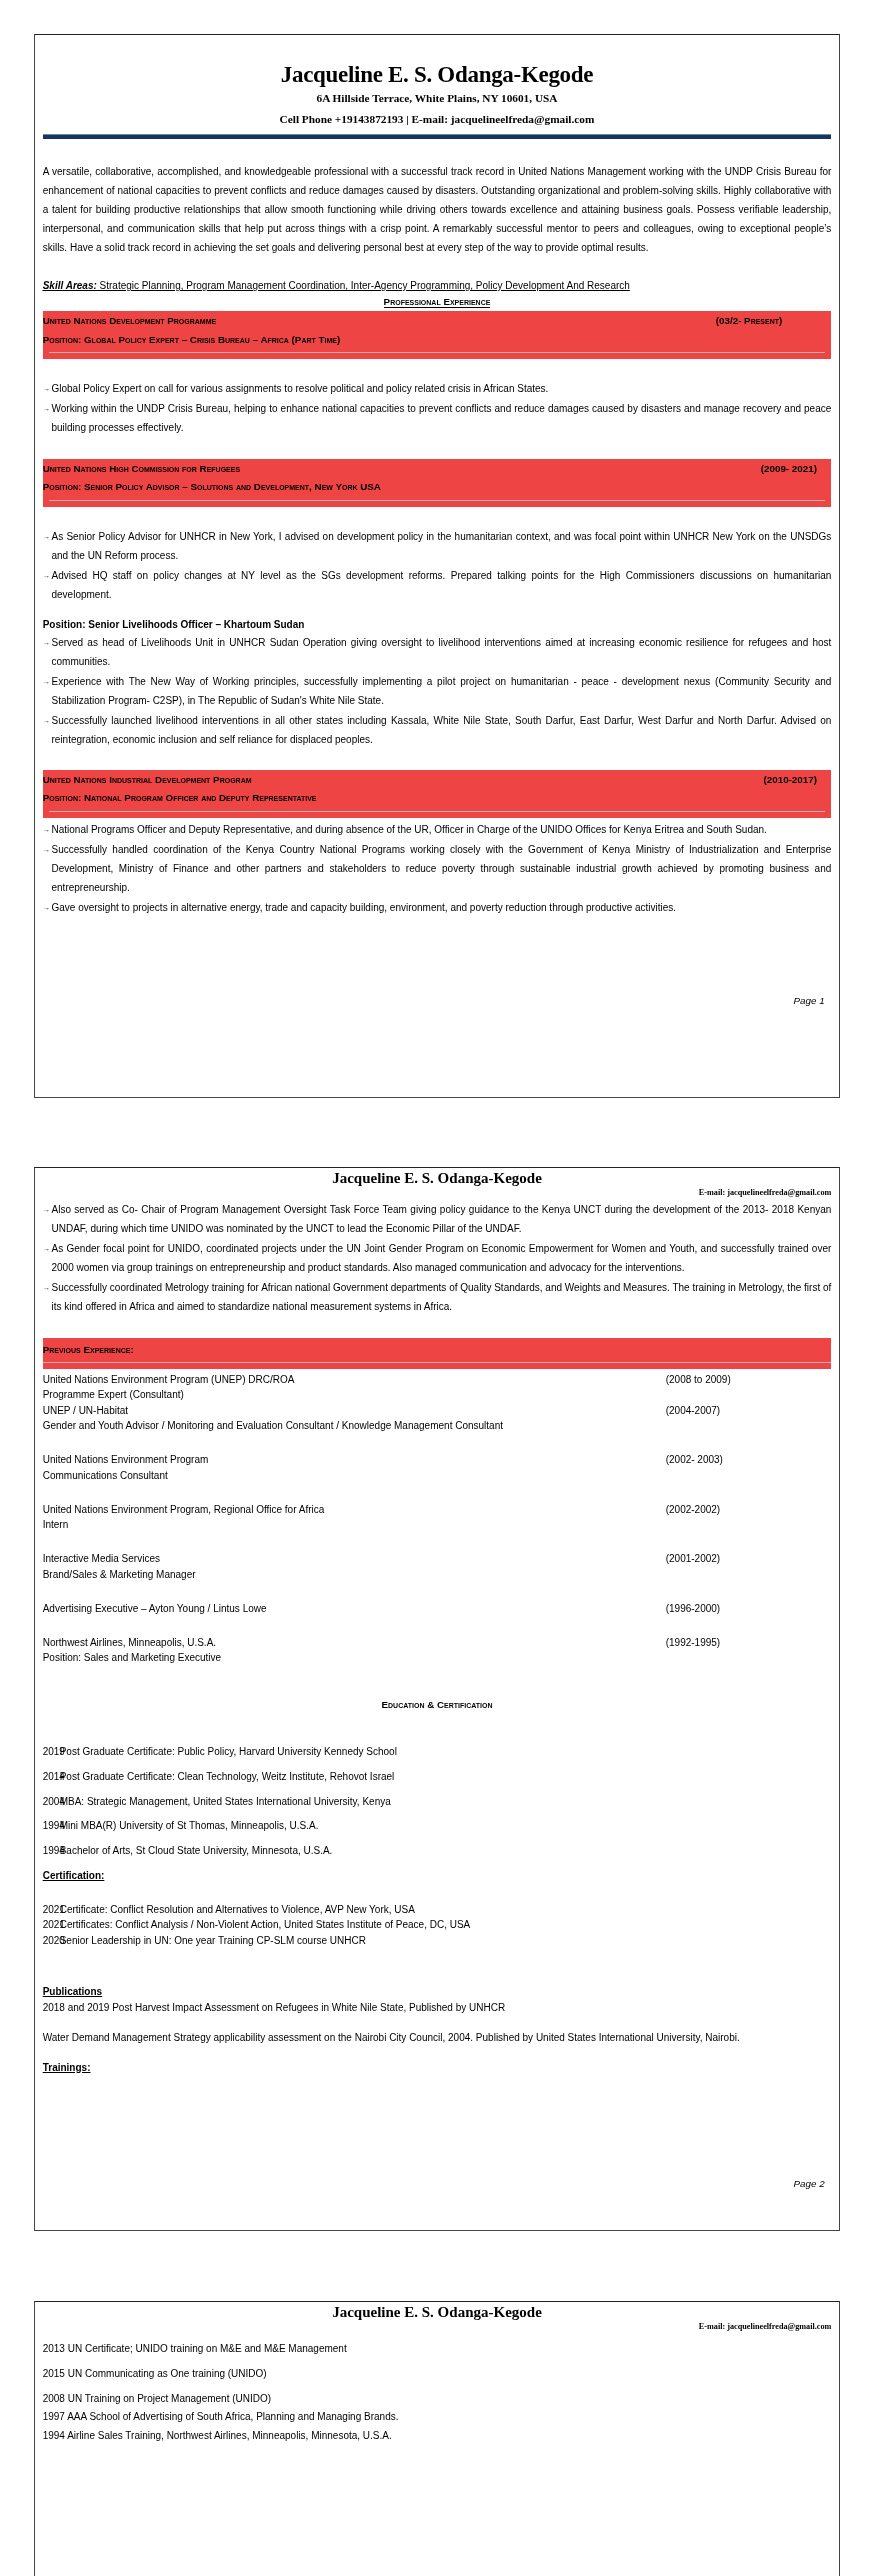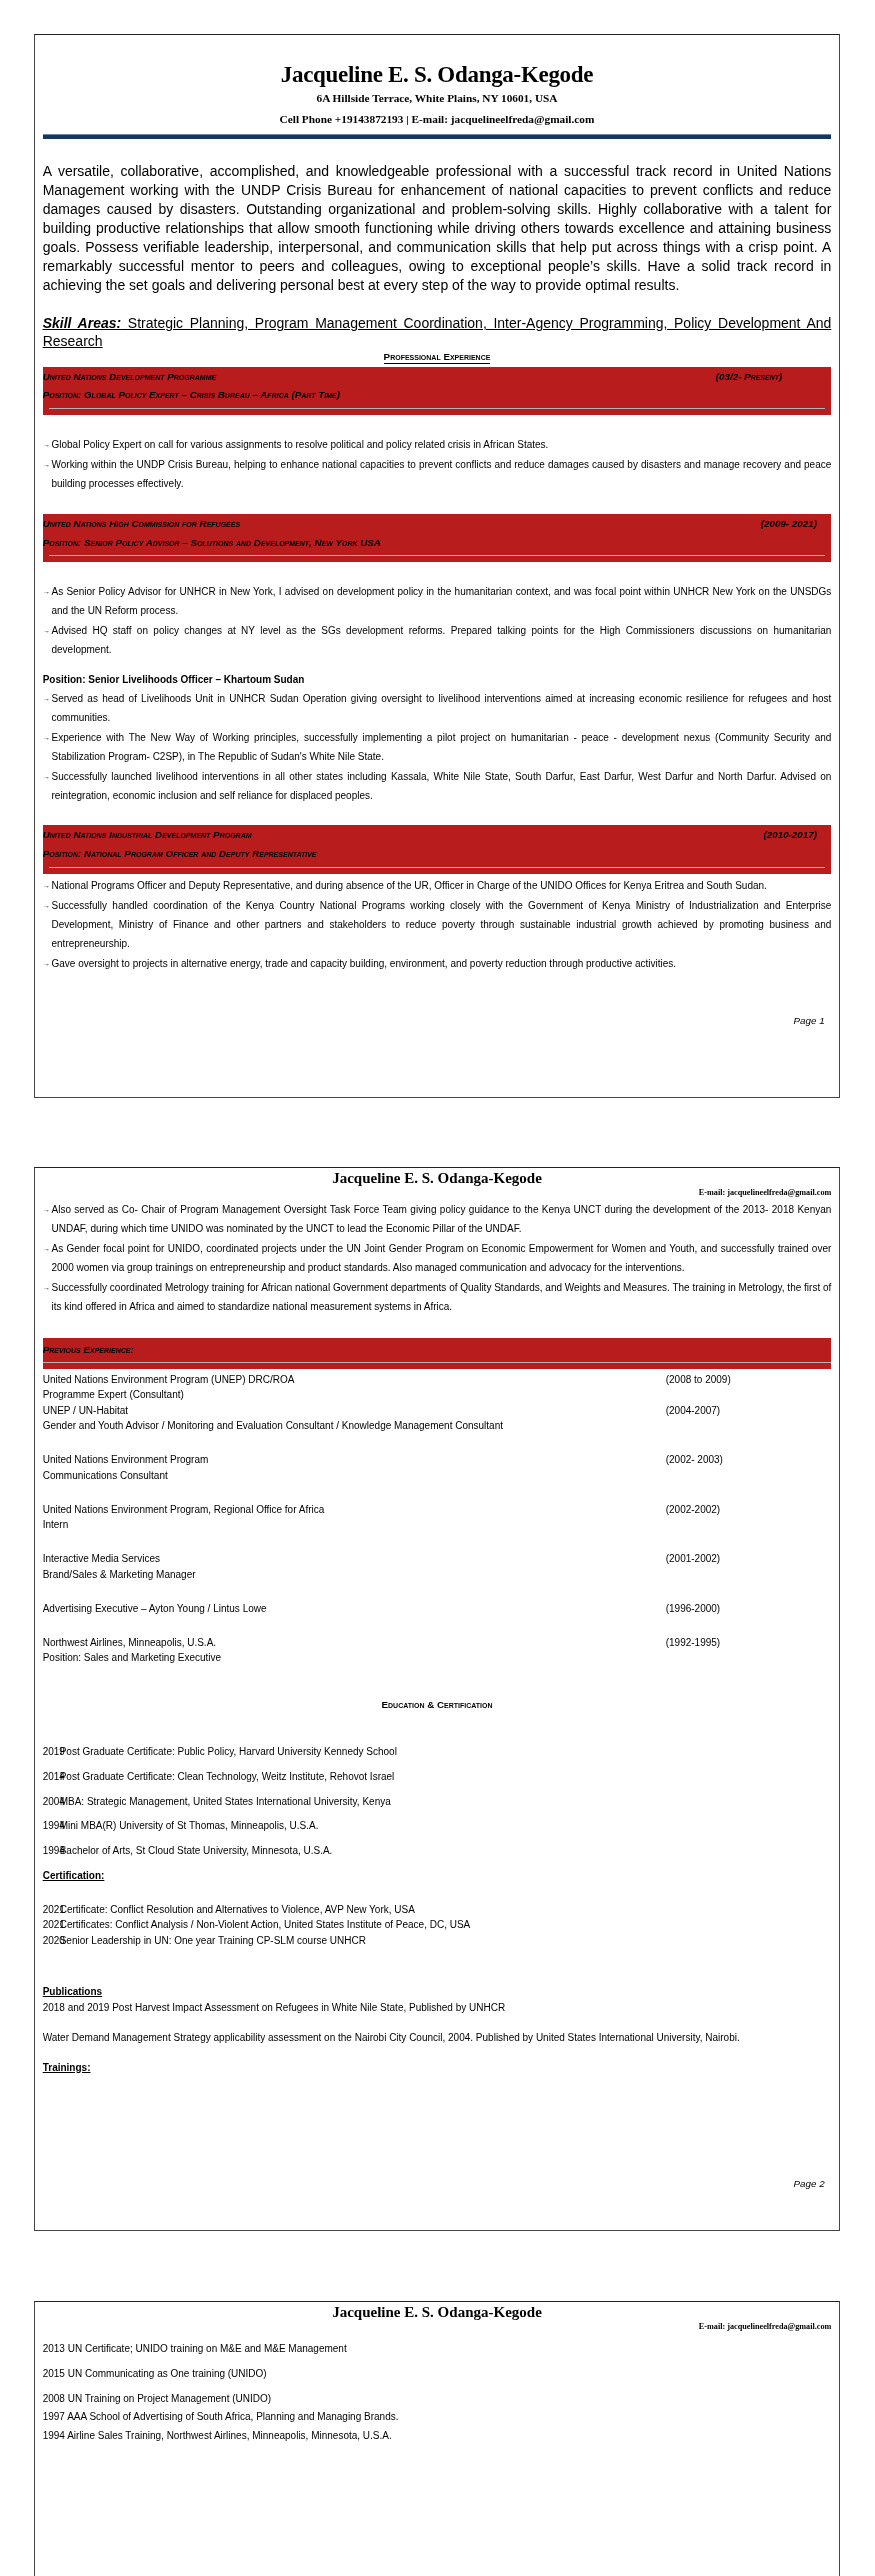--- a/index.html
+++ b/index.html
@@ -19,30 +19,30 @@
           text-align: center; line-height: 15.5px; margin-top: 3.1px; }
   .contact { font-family: "Liberation Serif", serif; font-weight: bold; font-size: 11.3px;
              text-align: center; line-height: 15.5px; margin-top: 5.2px; }
   .rule-blue { height: 3.1px; background: #17365d; border-top: 0.5px solid #6f86a6; margin: 7.2px 0 0 0; }
 
   .name-small { font-family: "Liberation Serif", serif; font-weight: bold; font-size: 15px;
                 text-align: center; line-height: 16.5px; margin-top: 2.1px; }
   .email-small { font-family: "Liberation Serif", serif; font-weight: bold; font-size: 8.2px;
                  text-align: right; line-height: 11.3px; }
 
-  .para { font-size: 14px; line-height: 19px; text-align: justify; }
+  .para { font-size: 10px; line-height: 19px; text-align: justify; }
   .summary { margin-top: 23px; }
   .skills { margin-top: 20.6px; line-height: 17.5px; text-decoration: underline; }
   .skills .lbl { font-weight: bold; font-style: italic; text-decoration: underline; }
 
   .sec-title { text-align: center; font-weight: bold; font-variant: small-caps;
                font-size: 9.8px; line-height: 14.4px; }
   .sec-title span { border-bottom: 1px solid #000; padding-bottom: 0.5px; }
 
-  .org-bar { background: #b91c1c; padding: 1px 0 6.2px 0; position: relative; font-style: italic; }
+  .org-bar { background: #ef4444; padding: 1px 0 6.2px 0; position: relative; }
   .org-bar .row { display: flex; justify-content: space-between; font-weight: bold;
                   font-variant: small-caps; font-size: 9.8px; line-height: 18.5px; }
   .org-bar .row .dates { padding-right: 14.4px; }
   .org-bar .line { height: 1px; background: #b5b5b5; margin: 3.1px 6.7px 0 6.7px; }
 
   ul.arrows { list-style: none; margin: 0; padding: 0; }
   ul.arrows li { position: relative; padding-left: 8.8px; font-size: 10px; line-height: 19px;
                  text-align: justify; margin-bottom: 1px; }
   ul.arrows li .arr { position: absolute; left: 0; top: 0; font-size: 7.2px; }
 
@@ -126,21 +126,21 @@
           <span>Position: National Program Officer and Deputy Representative</span>
         </div>
       <div class="line"></div>
     </div>
     <ul class="arrows" style="margin-top:2.1px;">
       <li><span class="arr">→</span><span>National Programs Officer and Deputy Representative, and during absence of the UR, Officer in Charge of the UNIDO Offices for Kenya Eritrea and South Sudan.</span></li>
       <li><span class="arr">→</span><span>Successfully handled coordination of the Kenya Country National Programs working closely with the Government of Kenya Ministry of Industrialization and Enterprise Development, Ministry of Finance and other partners and stakeholders to reduce poverty through sustainable industrial growth achieved by promoting business and entrepreneurship.</span></li>
       <li><span class="arr">→</span><span>Gave oversight to projects in alternative energy, trade and capacity building, environment, and poverty reduction through productive activities.</span></li>
     </ul>
   </div>
-  <div class="page-no" style="top:980px;">Page 1</div>
+  <div class="page-no" style="top:960px;">Page 1</div>
 </div>
 
 <div class="page" id="page2">
   <div class="inner">
     <div class="name-small">Jacqueline E. S. Odanga-Kegode</div>
     <div class="email-small">E-mail: jacquelineelfreda@gmail.com</div>
 
     <ul class="arrows" style="margin-top:2.1px;">
       <li><span class="arr">→</span><span>Also served as Co- Chair of Program Management Oversight Task Force Team giving policy guidance to the Kenya UNCT during the development of the 2013- 2018 Kenyan UNDAF, during which time UNIDO was nominated by the UNCT to lead the Economic Pillar of the UNDAF.</span></li>
       <li><span class="arr">→</span><span>As Gender focal point for UNIDO, coordinated projects under the UN Joint Gender Program on Economic Empowerment for Women and Youth, and successfully trained over 2000 women via group trainings on entrepreneurship and product standards. Also managed communication and advocacy for the interventions.</span></li>

